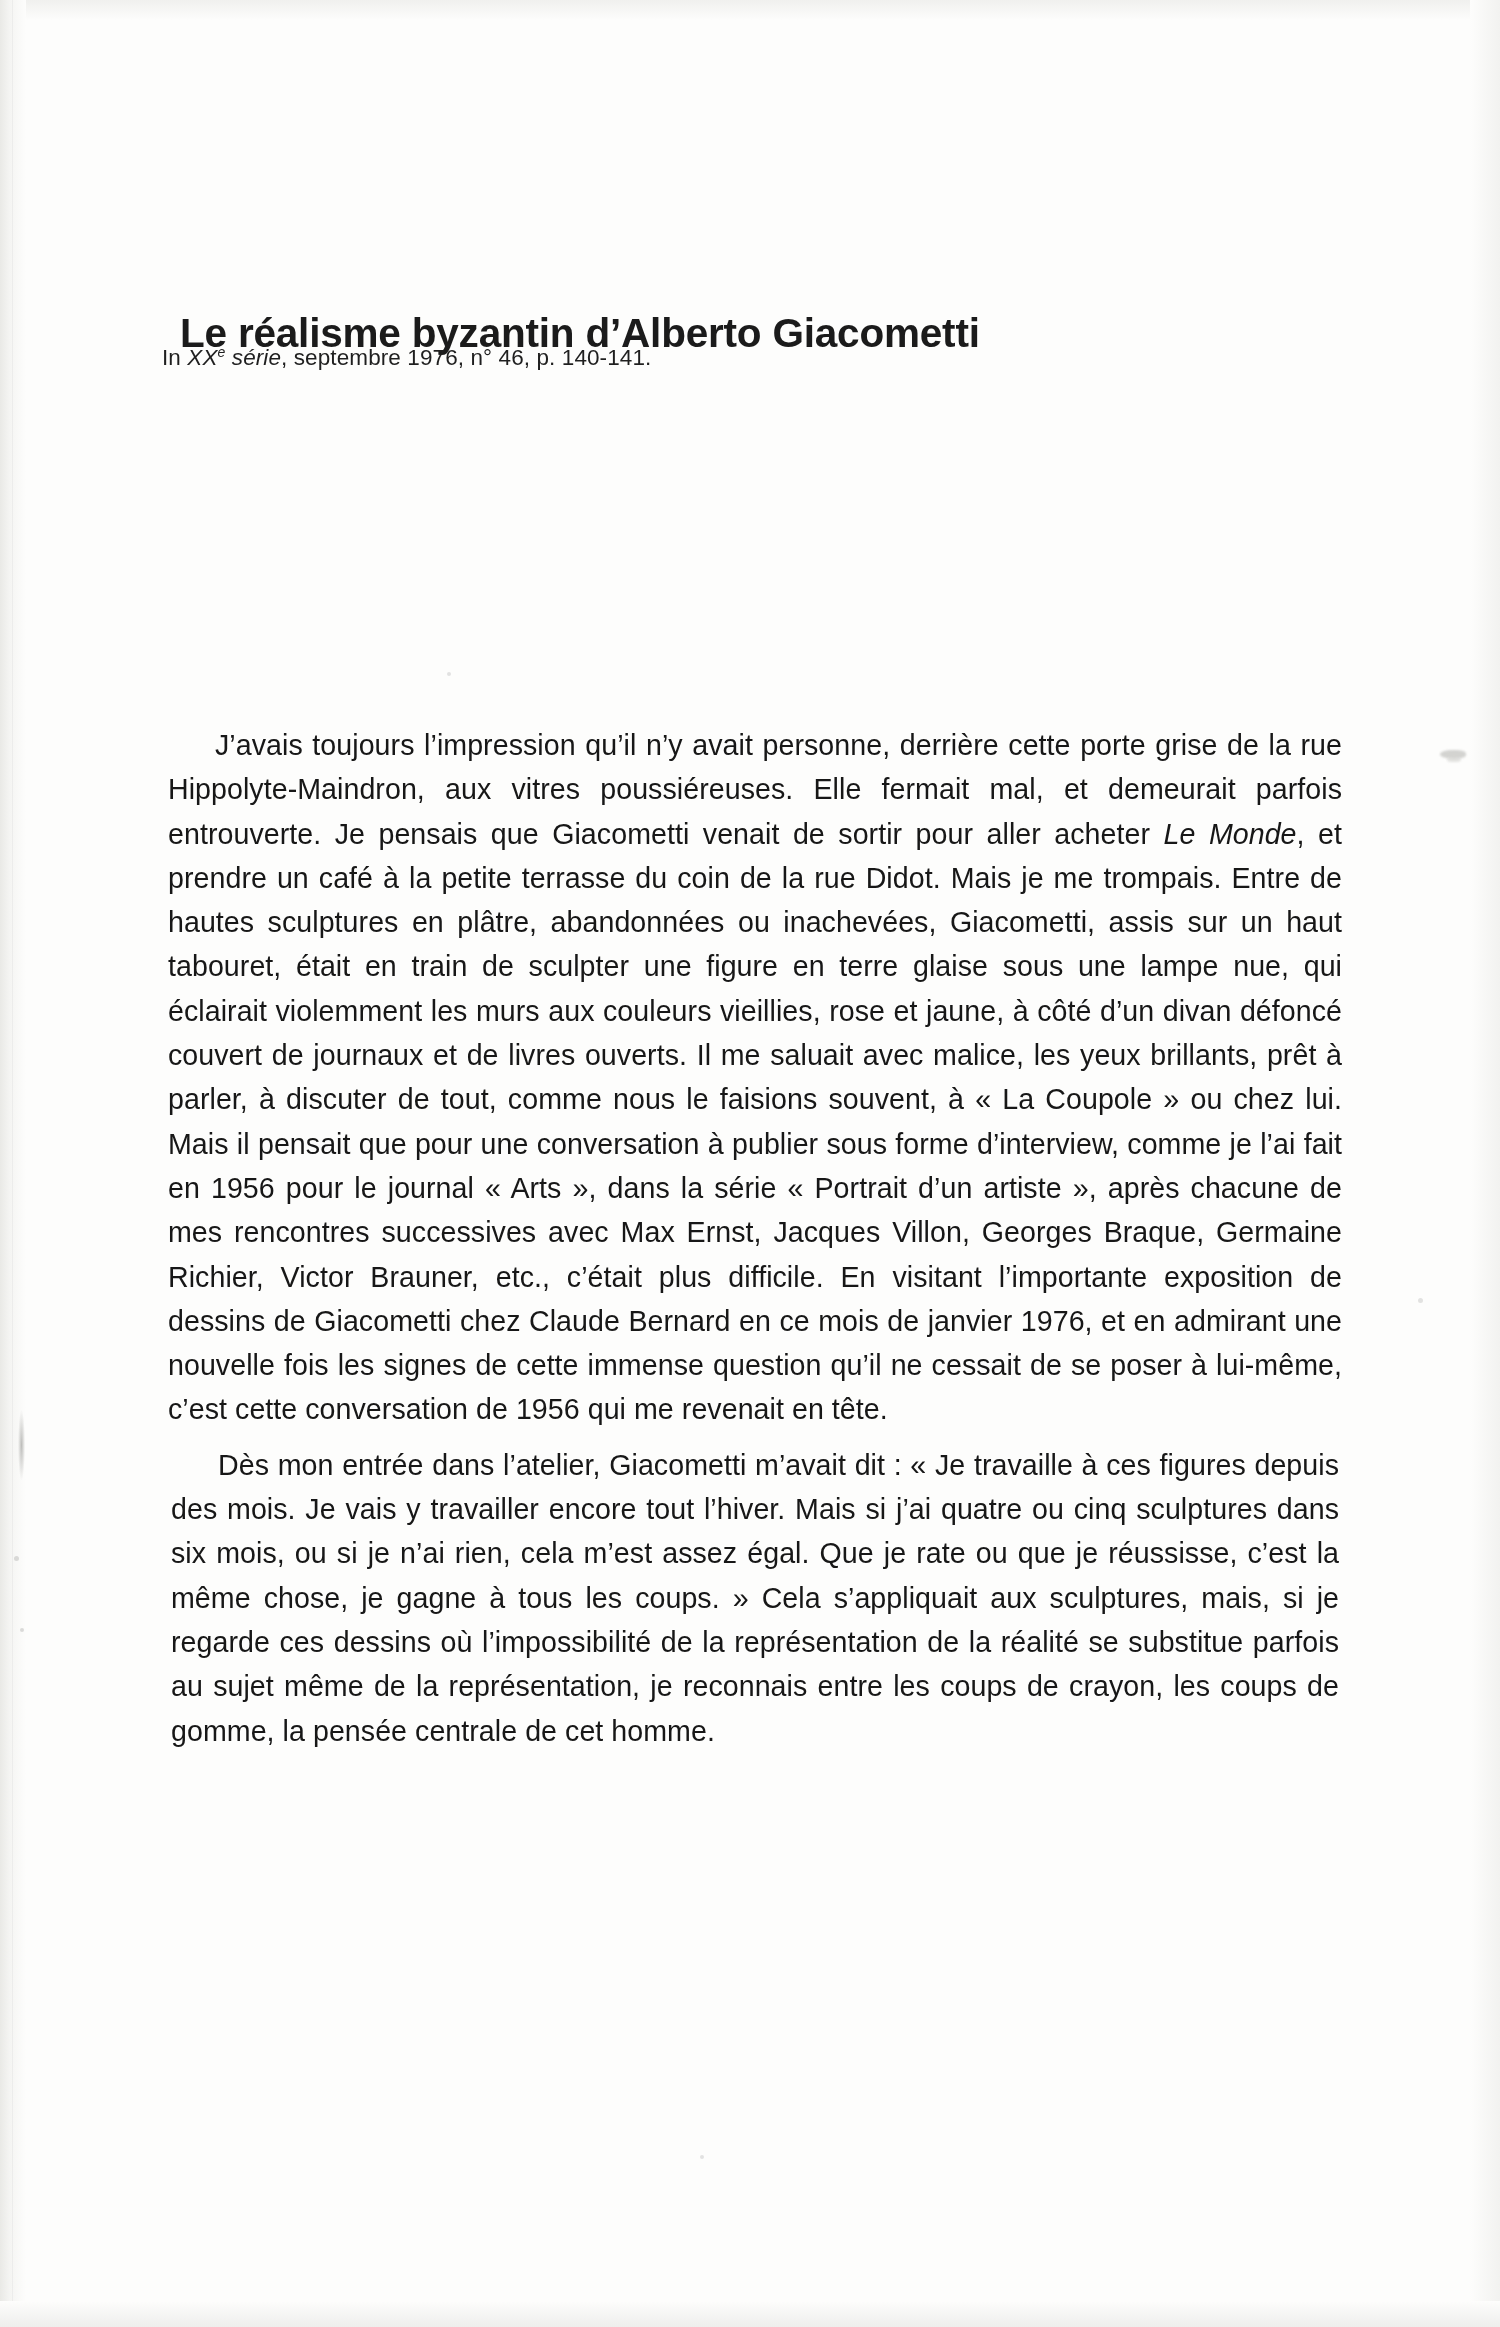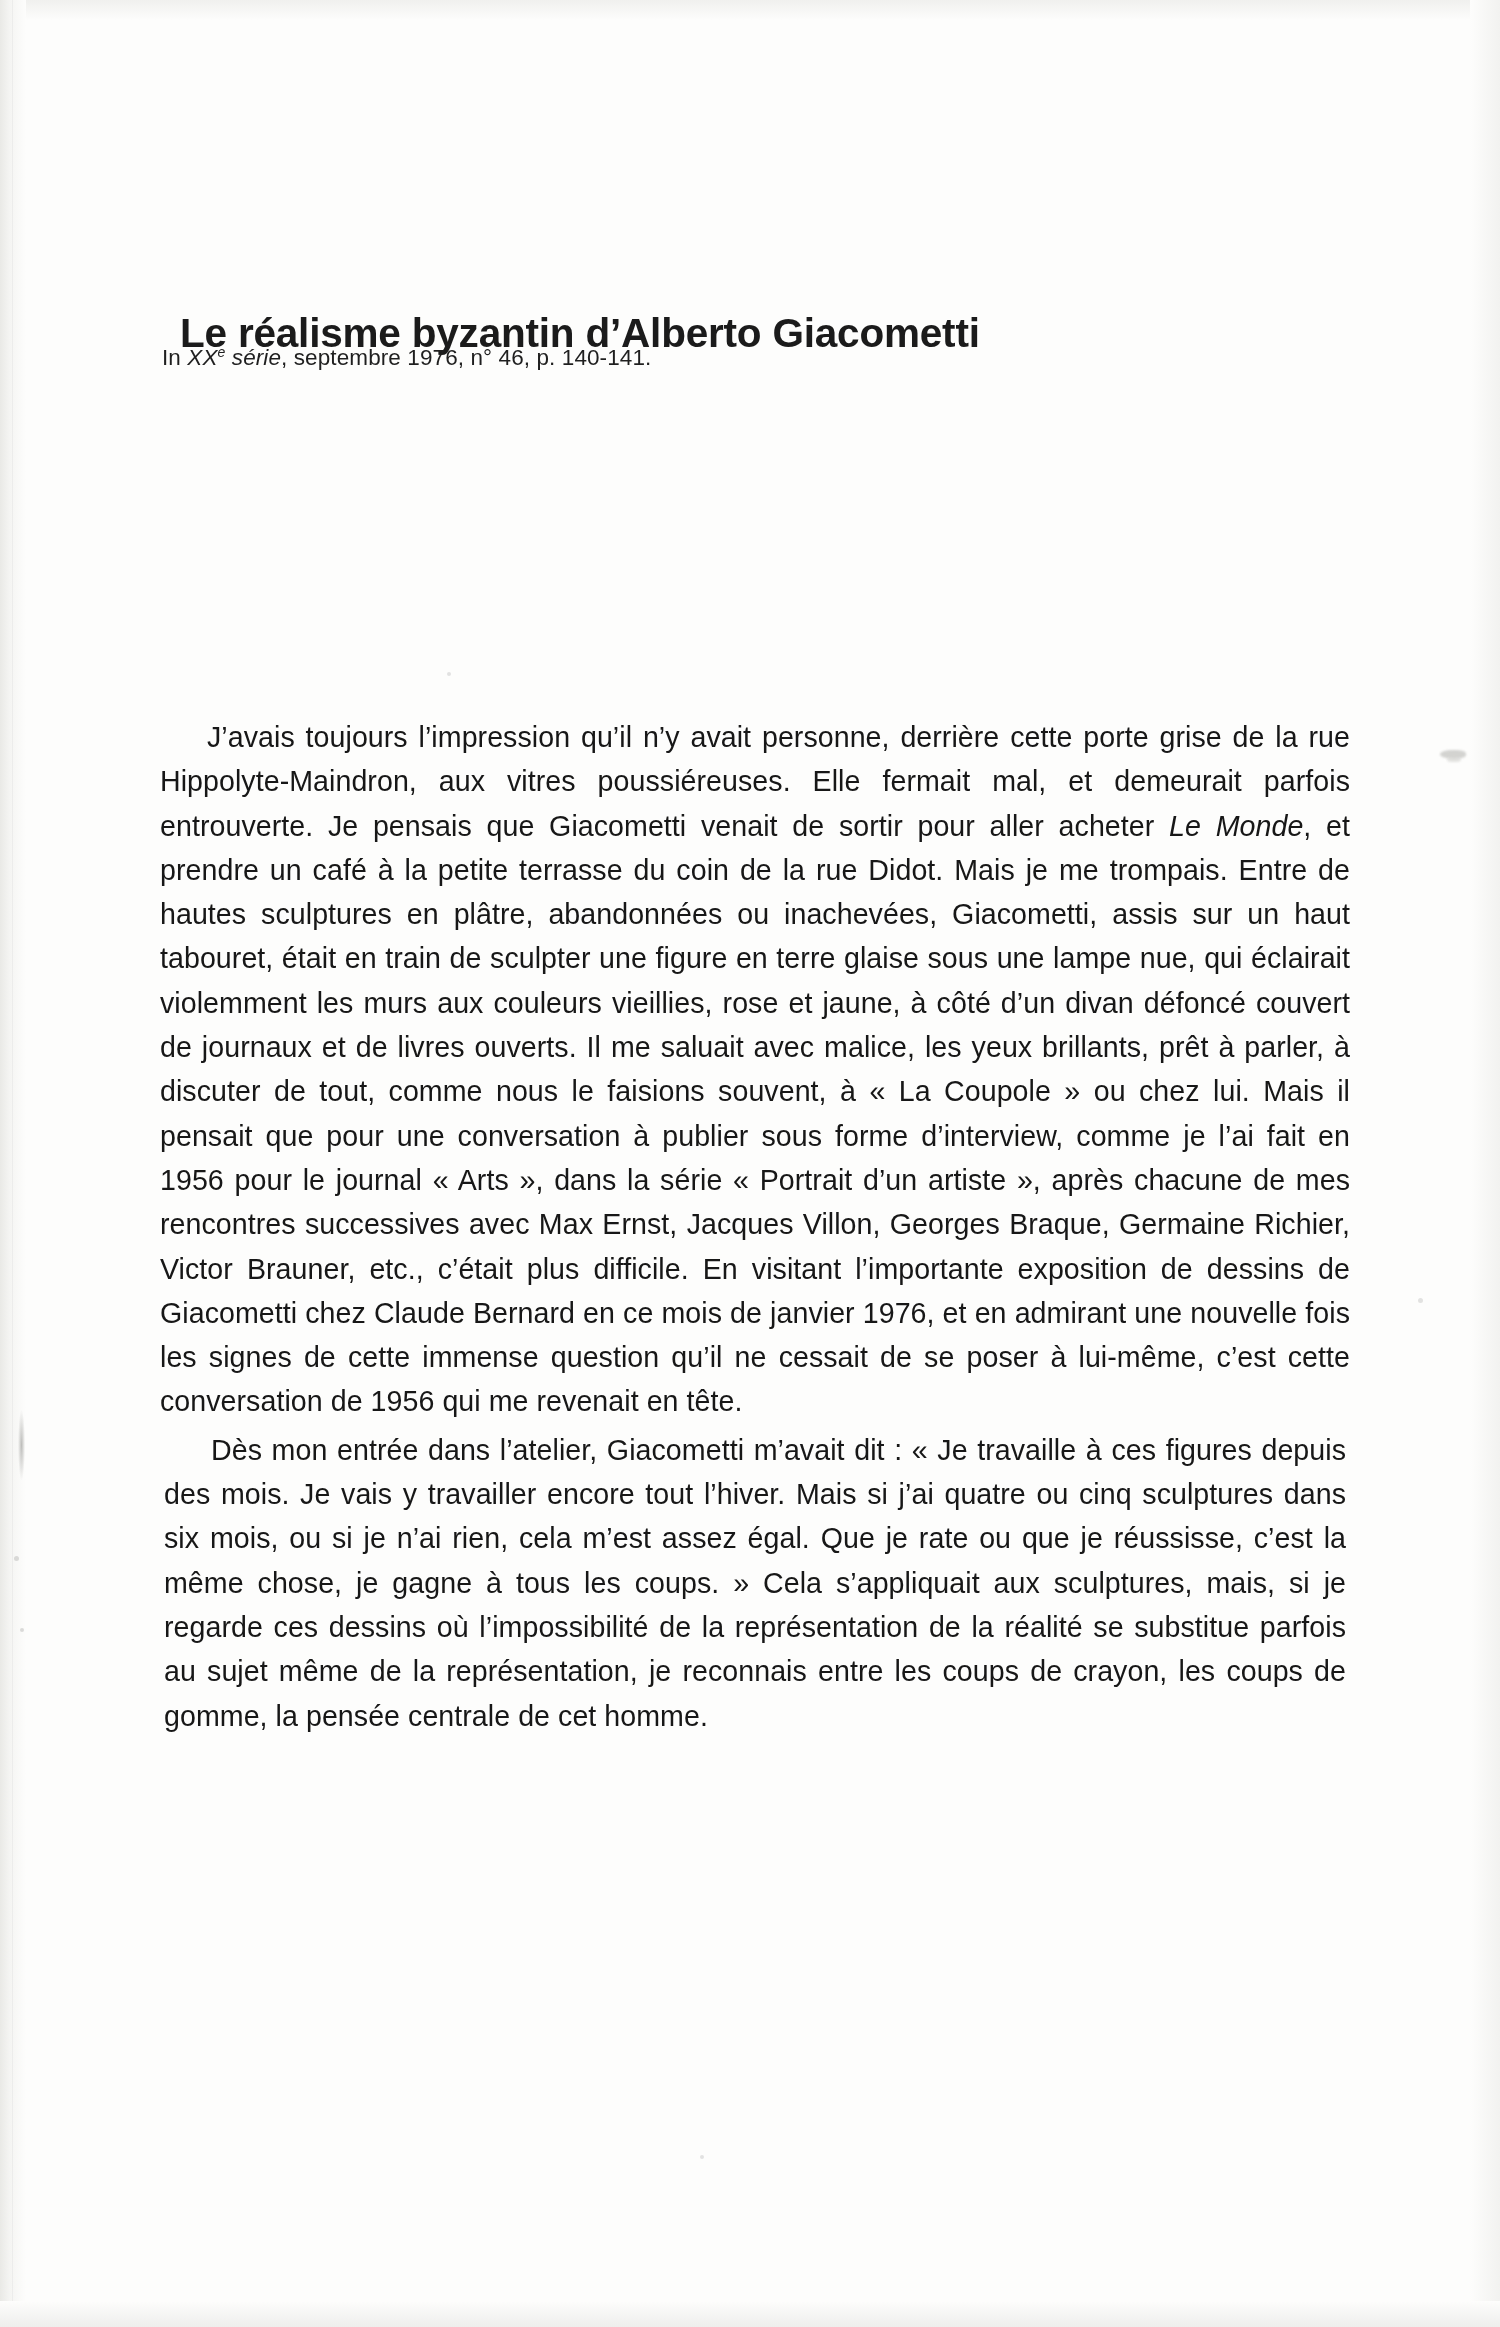--- a/index.html
+++ b/index.html
@@ -145,25 +145,25 @@
     font-size: 28.6px;
     line-height: 44.3px;
     color: #171717;
     text-align: justify;
     letter-spacing: 0.05px;
     -moz-text-align-last: left;
     text-align-last: left;
     hyphens: none;
   }
   .body-copy p {
-    margin: 4px;
+    margin: 11px;
     text-indent: 47px;
   }
   .body-copy p.p-first {
-    margin: 0;
+    margin: 8px;
   }
   .body-copy em {
     font-style: italic;
   }
 </style>
 </head>
 <body>
 
 <div class="page">
 

